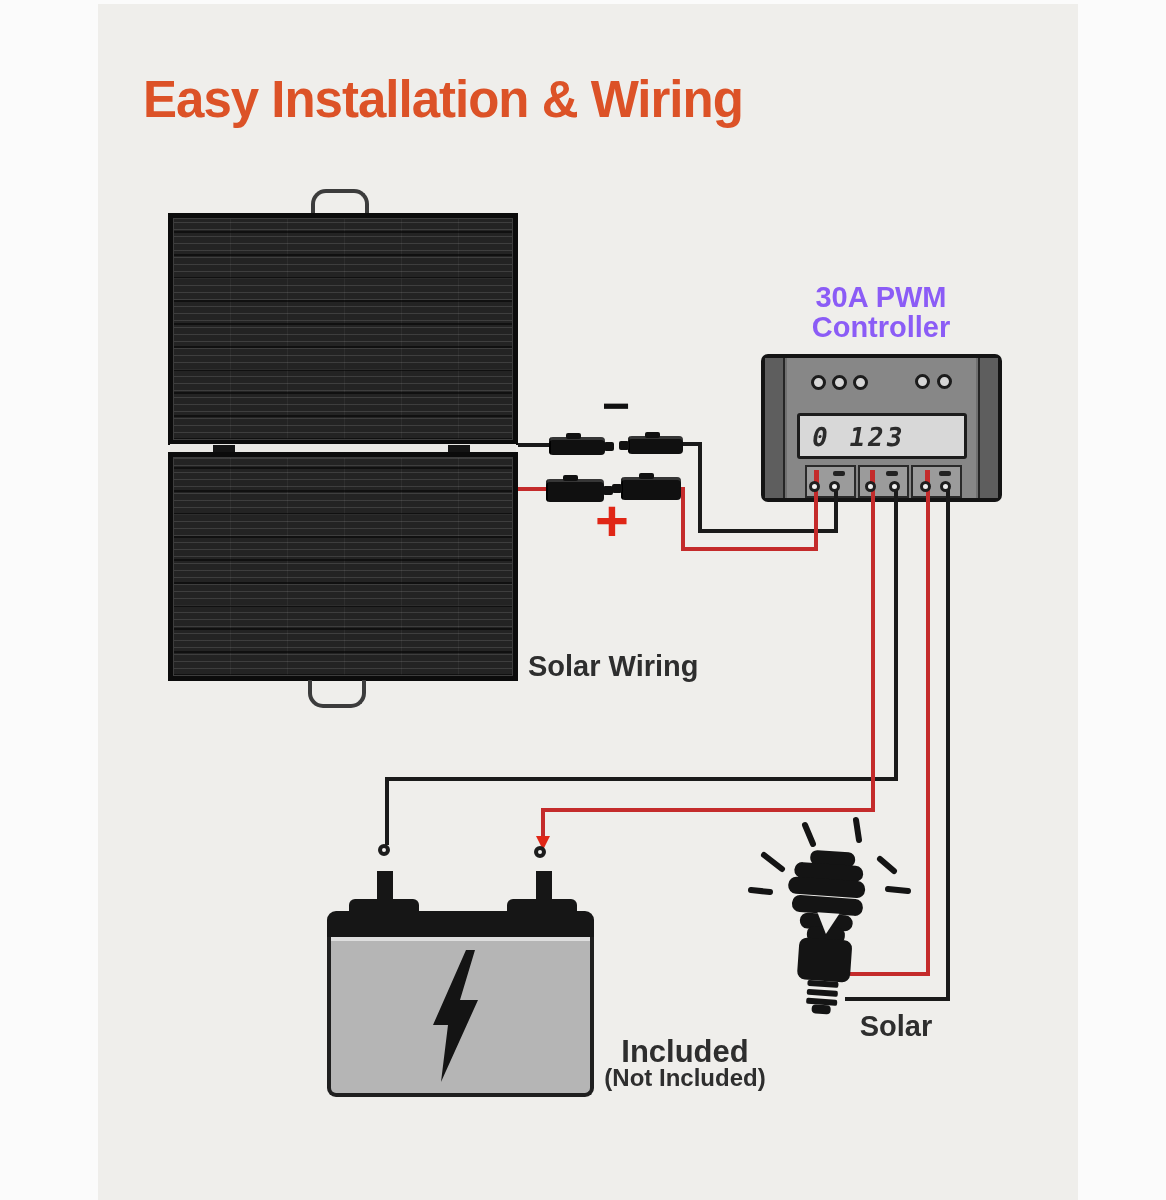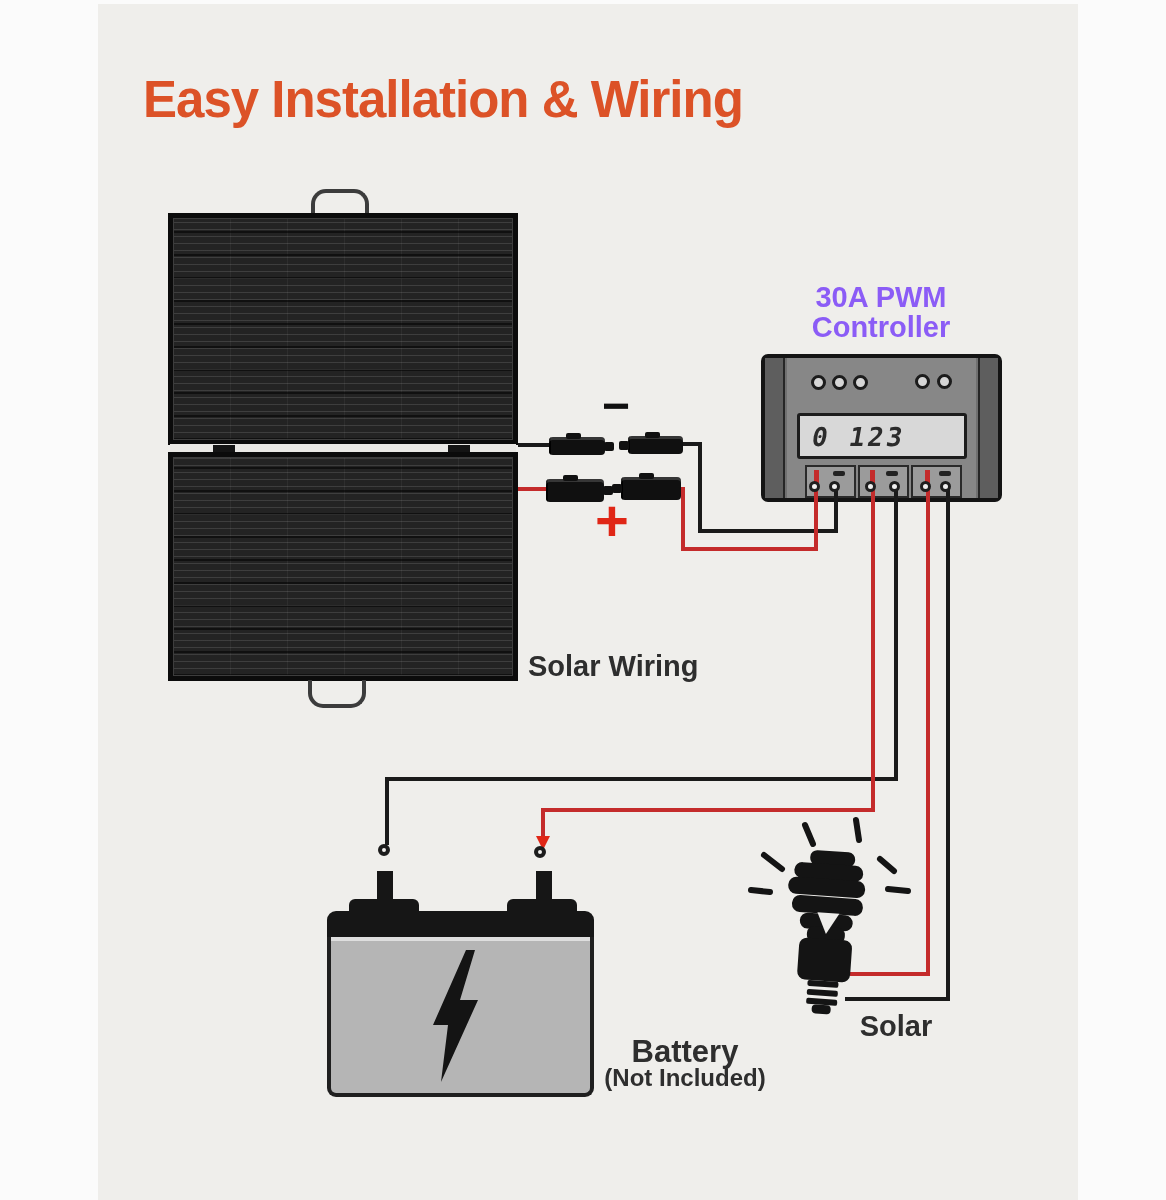--- a/index.html
+++ b/index.html
@@ -173,21 +173,21 @@
   <div class="bat-post" style="left:536px;"></div>
   <div class="bat-base" style="left:349px;"></div>
   <div class="bat-base" style="left:507px;"></div>
   <div class="abs bat-band"></div>
   <div class="abs bat-body"></div>
   <svg class="abs" style="left:433px;top:950px;" width="50" height="132" viewBox="0 0 50 132">
     <polygon points="33,0 0,75 15,75 8,132 45,50 27,50 42,0" fill="#141414"></polygon>
   </svg>
   <span class="ring" style="left:378px;top:844px;"></span>
   <span class="ring" style="left:534px;top:846px;"></span>
-  <div class="abs bat-label">Battery</div>
+  <div class="abs bat-label">Included</div>
   <div class="abs bat-note">(Not Included)</div>
 
   <svg class="abs" style="left:737px;top:813px;" width="190" height="208" viewBox="0 0 190 208">
     <g stroke="#141414" stroke-width="6" stroke-linecap="round">
       <line x1="14" y1="77" x2="33" y2="79"></line>
       <line x1="27" y1="42" x2="45" y2="56"></line>
       <line x1="68" y1="12" x2="76" y2="31"></line>
       <line x1="119" y1="7" x2="122" y2="27"></line>
       <line x1="143" y1="46" x2="157" y2="58"></line>
       <line x1="151" y1="76" x2="171" y2="78"></line>

